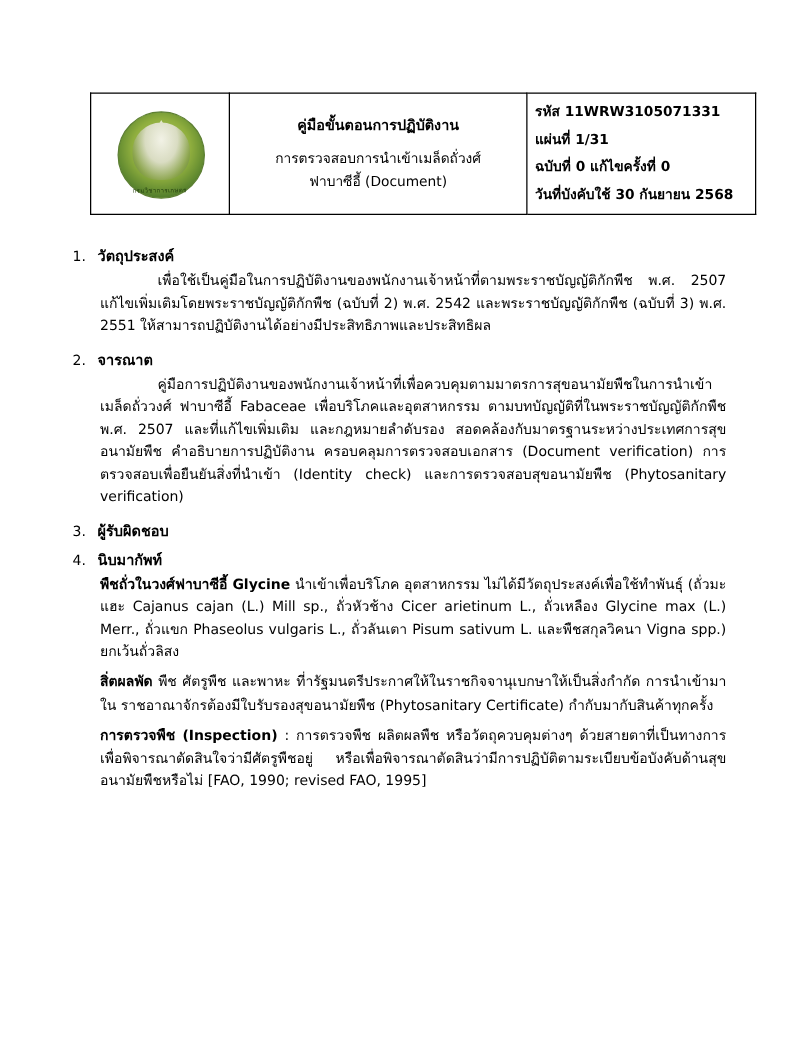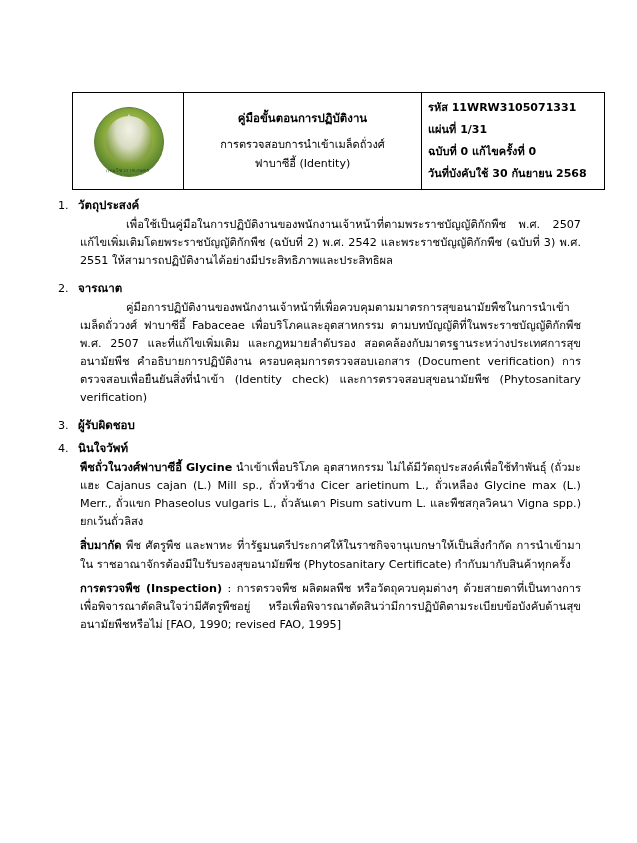--- a/index.html
+++ b/index.html
@@ -21,21 +21,21 @@
     width: 637px;
     height: 843px;
     padding: 0;
     box-sizing: border-box;
   }
 
   
   .header-table {
     position: absolute;
     left: 72px;
-    top: 92px;
+    top: 74px;
     width: 493px;
     border-collapse: collapse;
     table-layout: fixed;
   }
   .header-table td {
     border: 1px solid #000;
     vertical-align: middle;
     padding: 4px 6px;
   }
   .cell-logo { width: 98px; text-align: center; }
@@ -164,21 +164,21 @@
             <div class="logo-inner"></div>
           </div>
           <div class="logo-text">
                 <span>กรมวิชาการเกษตร</span>
               </div>
         </div>
       </td>
       <td class="cell-title">
         <div class="hdr-title-main">คู่มือขั้นตอนการปฏิบัติงาน</div>
         <div class="hdr-title-sub">การตรวจสอบการนำเข้าเมล็ดถั่วงศ์</div>
-        <div class="hdr-title-sub">ฟาบาซีอี้ (Identity)</div>
+        <div class="hdr-title-sub">ฟาบาซีอี้ (Document)</div>
       </td>
       <td class="cell-meta">
         <div class="meta-line">รหัส 11WRW3105071331 แผ่นที่ 1/31</div>
         <div class="meta-line">ฉบับที่ 0 แก้ไขครั้งที่ 0</div>
         <div class="meta-line">วันที่บังคับใช้ 30 กันยายน 2568</div>
       </td>
     </tr>
   </tbody>
     </table>
 
@@ -207,28 +207,28 @@
     <div class="sec">
       <div class="sec-head">
         <span class="sec-num">3.</span>
         <span class="sec-title">ผู้รับผิดชอบ</span>
       </div>
     </div>
 
     <div class="sec">
       <div class="sec-head">
         <span class="sec-num">4.</span>
-        <span class="sec-title">นินใจวัพท์</span>
+        <span class="sec-title">นิบมากัพท์</span>
       </div>
       <div class="para-block">
         <p class="para">
           <b class="term">พืชถั่วในวงศ์ฟาบาซีอี้ Glycine</b><span> นำเข้าเพื่อบริโภค อุตสาหกรรม ไม่ได้มีวัตถุประสงค์เพื่อใช้ทำพันธุ์ (ถั่วมะแฮะ Cajanus cajan (L.) Mill sp., ถั่วหัวช้าง Cicer arietinum L., ถั่วเหลือง Glycine max (L.) Merr., ถั่วแขก Phaseolus vulgaris L., ถั่วลันเตา Pisum sativum L. และพืชสกุลวิคนา Vigna spp.) ยกเว้นถั่วลิสง</span>
         </p>
         <p class="para def-para">
-          <b class="term">สิ่บมากัด</b><span> พืช ศัตรูพืช และพาหะ ที่ารัฐมนตรีประกาศให้ในราชกิจจานุเบกษาให้เป็นสิ่งกำกัด การนำเข้ามาใน ราชอาณาจักรต้องมีใบรับรองสุขอนามัยพืช (Phytosanitary Certificate) กำกับมากับสินค้าทุกครั้ง</span>
+          <b class="term">สิ่ตผลพัด</b><span> พืช ศัตรูพืช และพาหะ ที่ารัฐมนตรีประกาศให้ในราชกิจจานุเบกษาให้เป็นสิ่งกำกัด การนำเข้ามาใน ราชอาณาจักรต้องมีใบรับรองสุขอนามัยพืช (Phytosanitary Certificate) กำกับมากับสินค้าทุกครั้ง</span>
         </p>
         <p class="para def-para">
           <b class="term">การตรวจพืช (Inspection)</b><span> : การตรวจพืช ผลิตผลพืช หรือวัตถุควบคุมต่างๆ ด้วยสายตาที่เป็นทางการ เพื่อพิจารณาตัดสินใจว่ามีศัตรูพืชอยู่ หรือเพื่อพิจารณาตัดสินว่ามีการปฏิบัติตามระเบียบข้อบังคับด้านสุขอนามัยพืชหรือไม่ [FAO, 1990; revised FAO, 1995]</span>
         </p>
       </div>
     </div>
 
   </div>
 </div>
 

